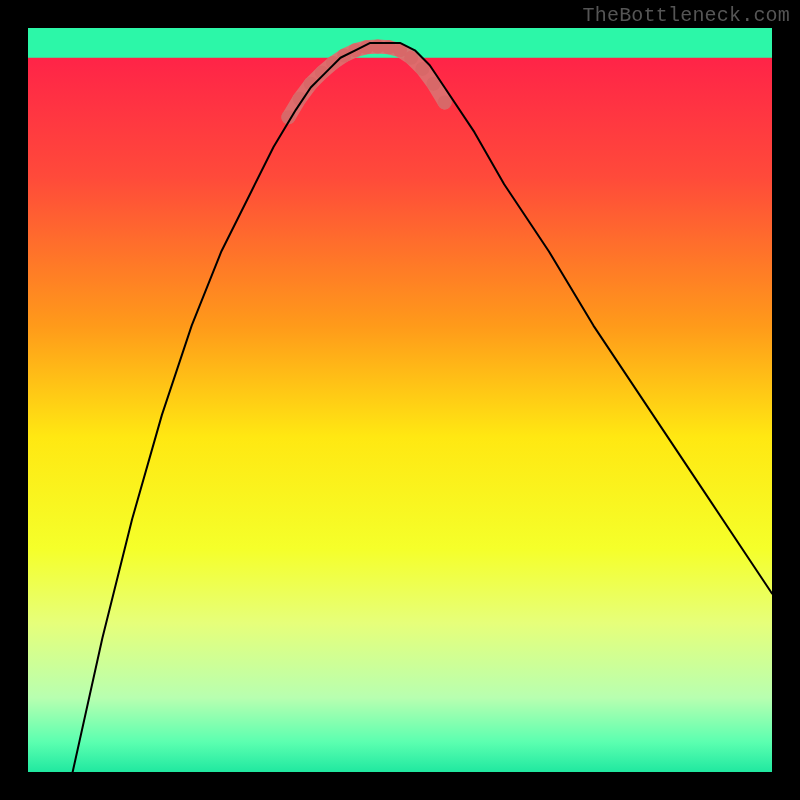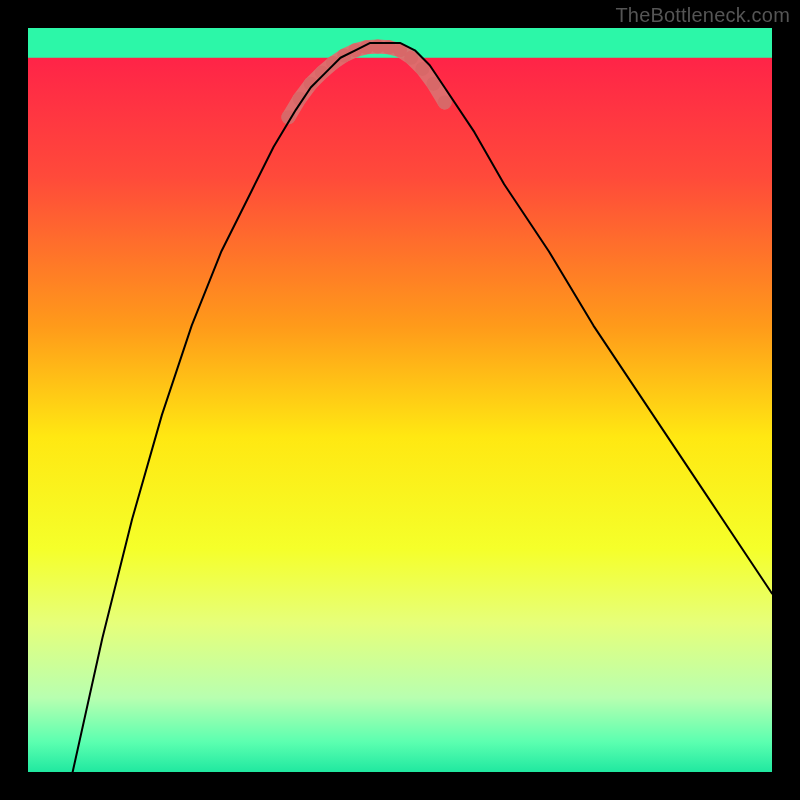--- a/index.html
+++ b/index.html
@@ -11,20 +11,21 @@
     overflow: hidden;
     font-family: Arial, Helvetica, sans-serif;
   }
   .frame {
     position: absolute;
     left: 0;
     top: 0;
     width: 800px;
     height: 800px;
     background: #000;
+    font-family: Liberation Mono, monospace;
   }
   .watermark {
     position: absolute;
     top: 4px;
     right: 10px;
     color: #555;
     font-size: 20px;
     font-weight: 500;
     letter-spacing: 0.2px;
     z-index: 5;

